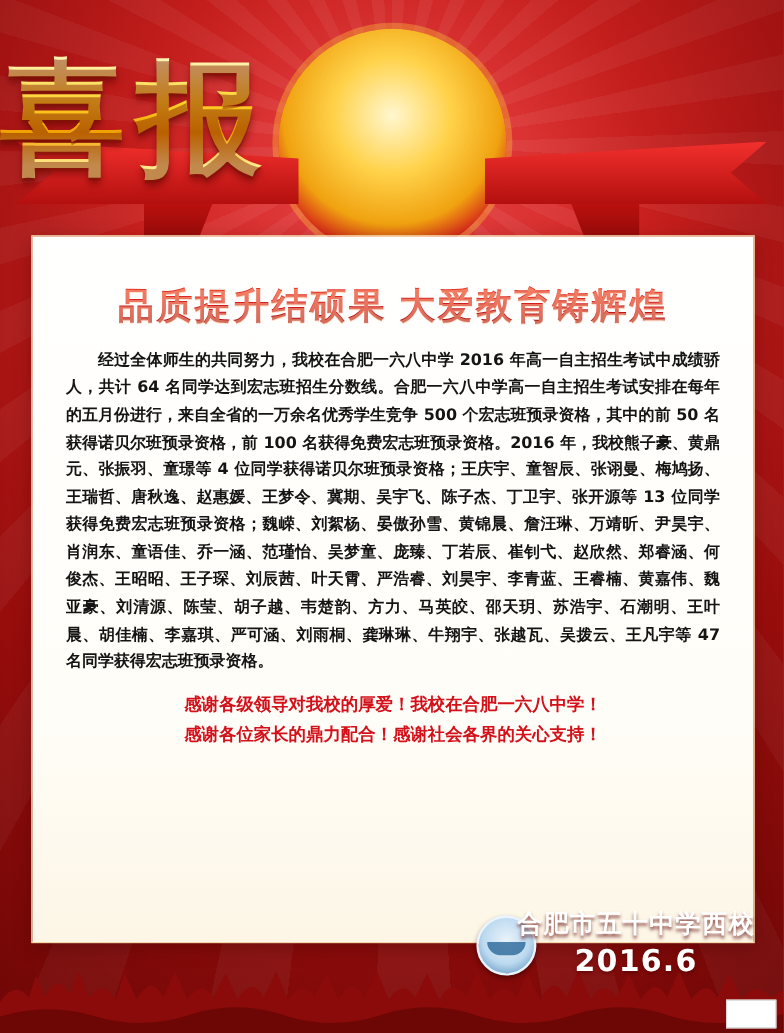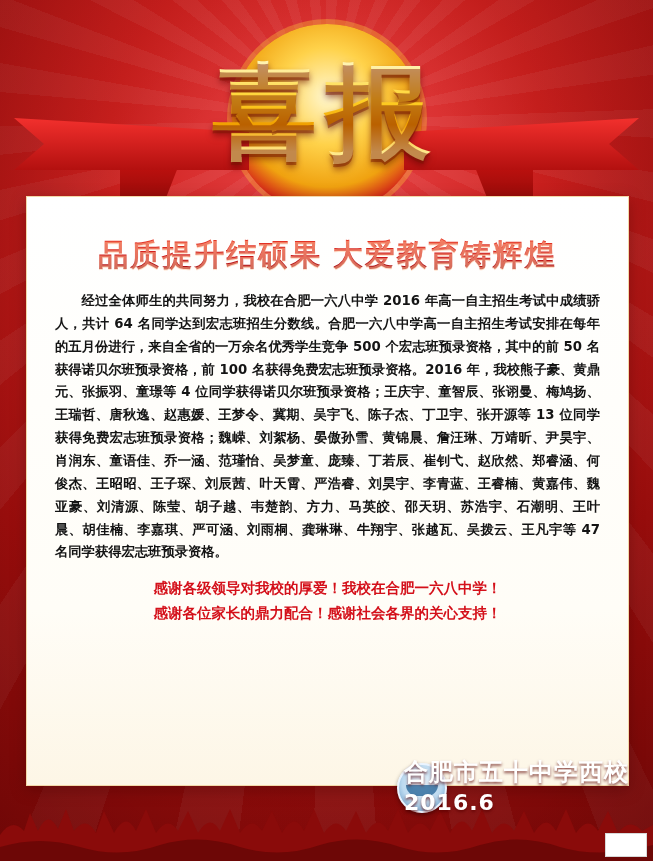--- a/index.html
+++ b/index.html
@@ -88,23 +88,22 @@
     width: 60px;
     height: 46px;
     background: linear-gradient(#c2110f, #8d0a08);
   }
   .ribbon-tail-l { left: 120px; clip-path: polygon(0 0, 100% 0, 70% 100%, 0 78%); }
   .ribbon-tail-r { right: 120px; clip-path: polygon(0 0, 100% 0, 100% 78%, 30% 100%); }
 
   .xibao {
     position: absolute;
     left: 0;
-    top: 50px;
-    width: 653px;
-    text-align: center;
+    top: 36px;
+    width: 653px;
     font-family: "DejaVu Sans", "Liberation Sans", sans-serif;
     font-size: 104px;
     font-weight: bold;
     letter-spacing: 10px;
     line-height: 1;
     color: #ffd43b;
     background: linear-gradient(#fff3b0 5%, #ffd227 38%, #f0a000 62%, #ffe98a 88%);
     -webkit-background-clip: text;
     background-clip: text;
     -webkit-text-fill-color: transparent;
@@ -179,30 +178,30 @@
   .school-block {
     position: absolute;
     right: 24px;
     bottom: 46px;
     text-align: left;
     color: #ffffff;
     font-family: "DejaVu Sans", "Liberation Sans", sans-serif;
     text-shadow: 0 2px 3px rgba(90,0,0,0.7);
   }
   .school-name {
-    font-size: 24px;
+    font-size: 21px;
     font-weight: bold;
     letter-spacing: 1px;
     margin-top: 32px;
   }
   .school-date {
     margin-top: 2px;
-    font-size: 22px;
-    font-weight: bold;
-    text-align: left;
+    font-size: 25px;
+    font-weight: bold;
+    text-align: center;
     letter-spacing: 1px;
   }
   .badge {
     position: absolute;
     right: 206px;
     bottom: 48px;
     width: 46px;
     height: 46px;
     border-radius: 50%;
     background: radial-gradient(circle at 50% 40%, #e9f3fb 0%, #bcd9ef 55%, #4a86b8 100%);

